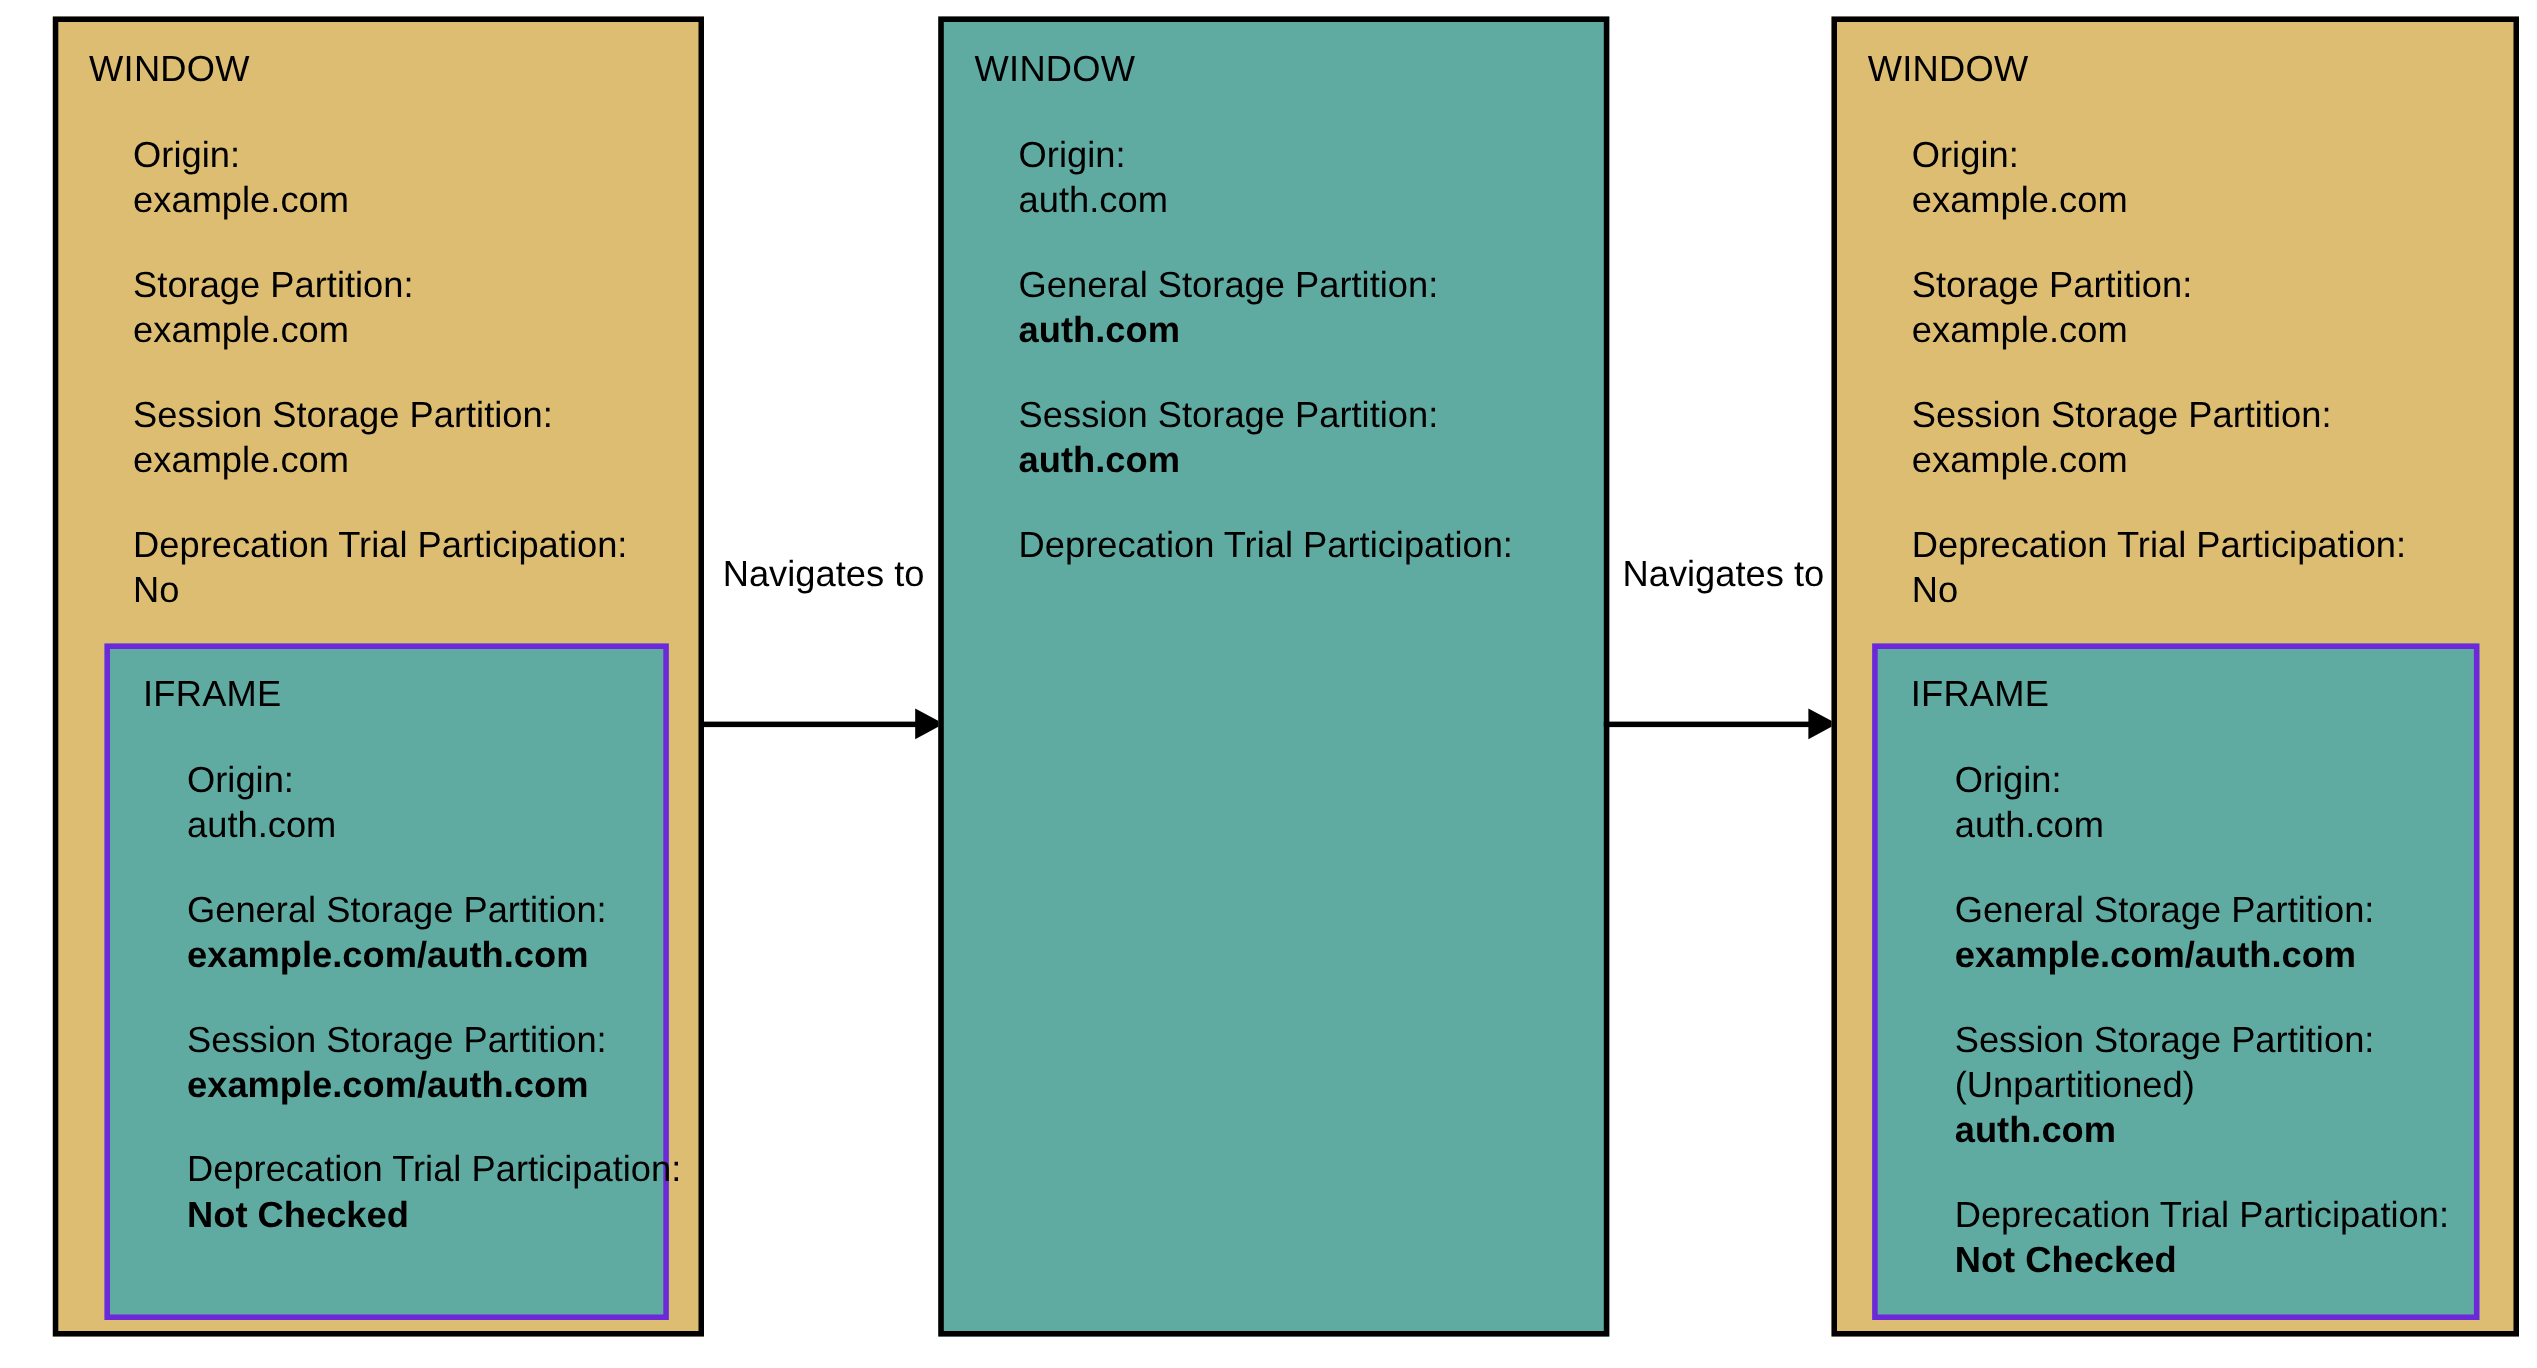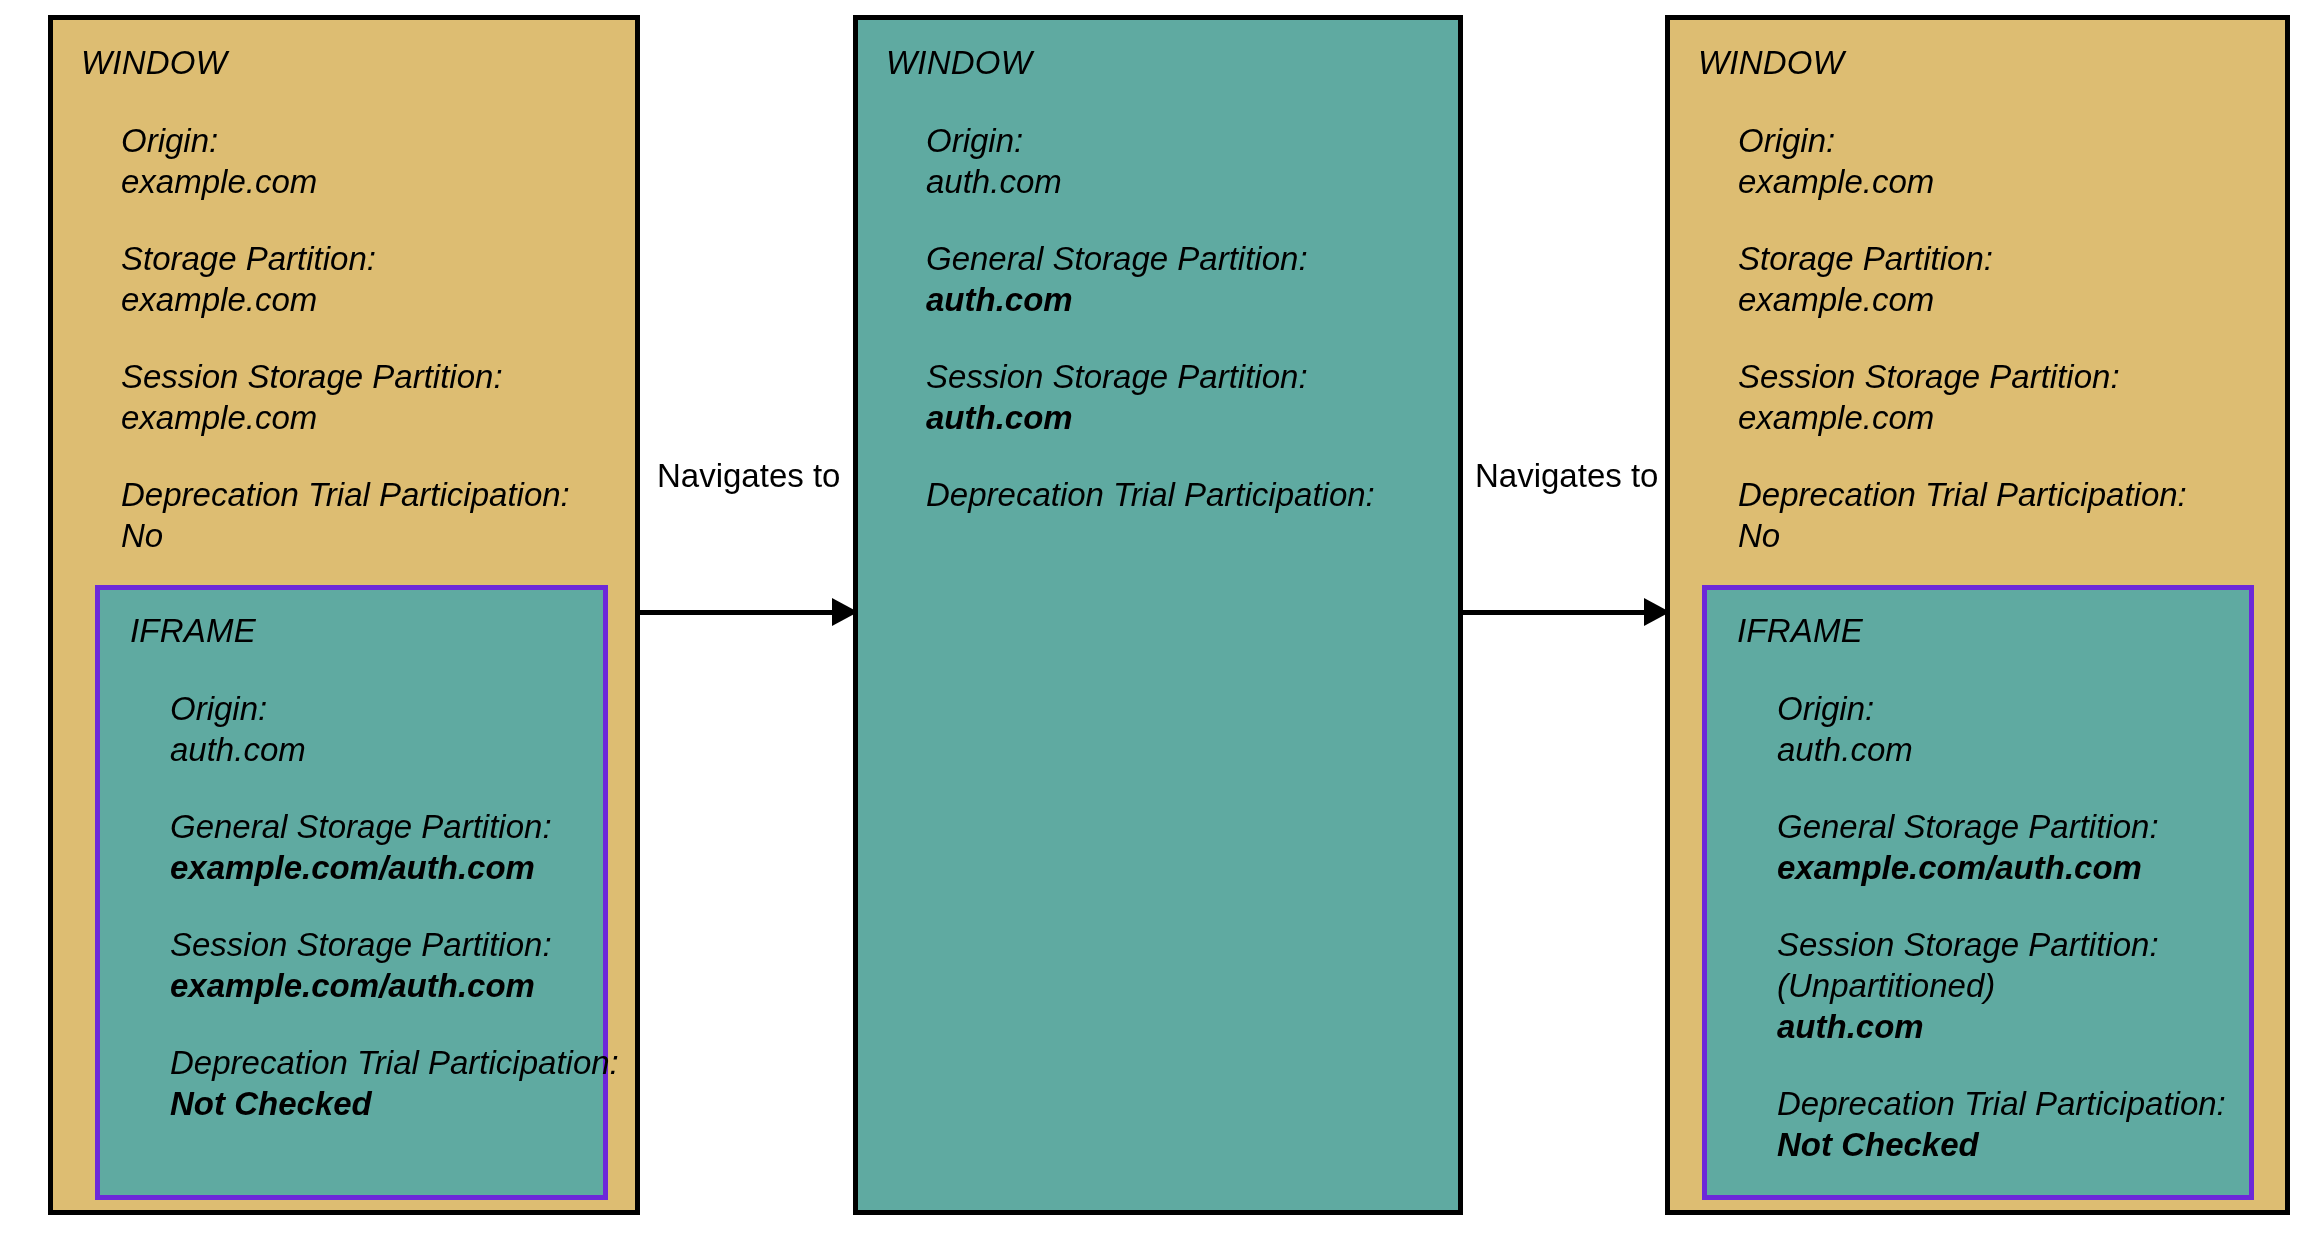--- a/index.html
+++ b/index.html
@@ -38,21 +38,20 @@
   }
   #iframe-1 { left: 42px; top: 565px; width: 513px; height: 615px; }
   #iframe-3 { left: 32px; top: 565px; width: 552px; height: 615px; }
 
   
   .textblock {
     position: absolute;
     left: 28px;
     top: 22px;
     right: 4px;
-    font-style: italic;
   }
   .iframe-box .textblock {
     left: 30px;
     top: 20px;
   }
 
   .heading {
     font-size: 33px;
     line-height: 42px;
     letter-spacing: 0.2px;
@@ -70,20 +69,21 @@
     white-space: nowrap;
     margin-left: 40px;
   }
   .field .value.bold {
     font-weight: bold;
   }
 
   
   .connector {
     position: absolute;
+    margin-top: 46px;
   }
   .connector .conn-label {
     position: absolute;
     font-size: 33px;
     line-height: 41px;
     white-space: nowrap;
     color: #000000;
   }
   .arrow-line {
     position: absolute;

